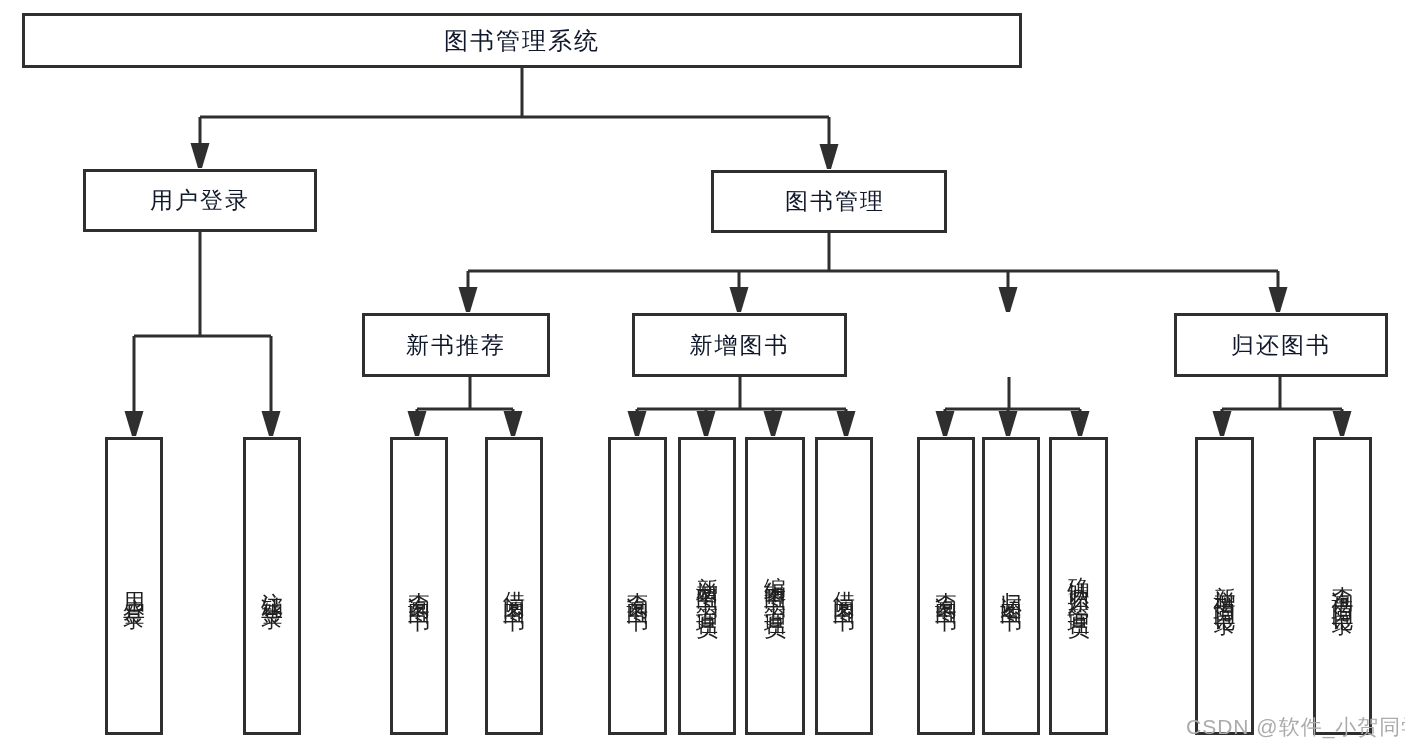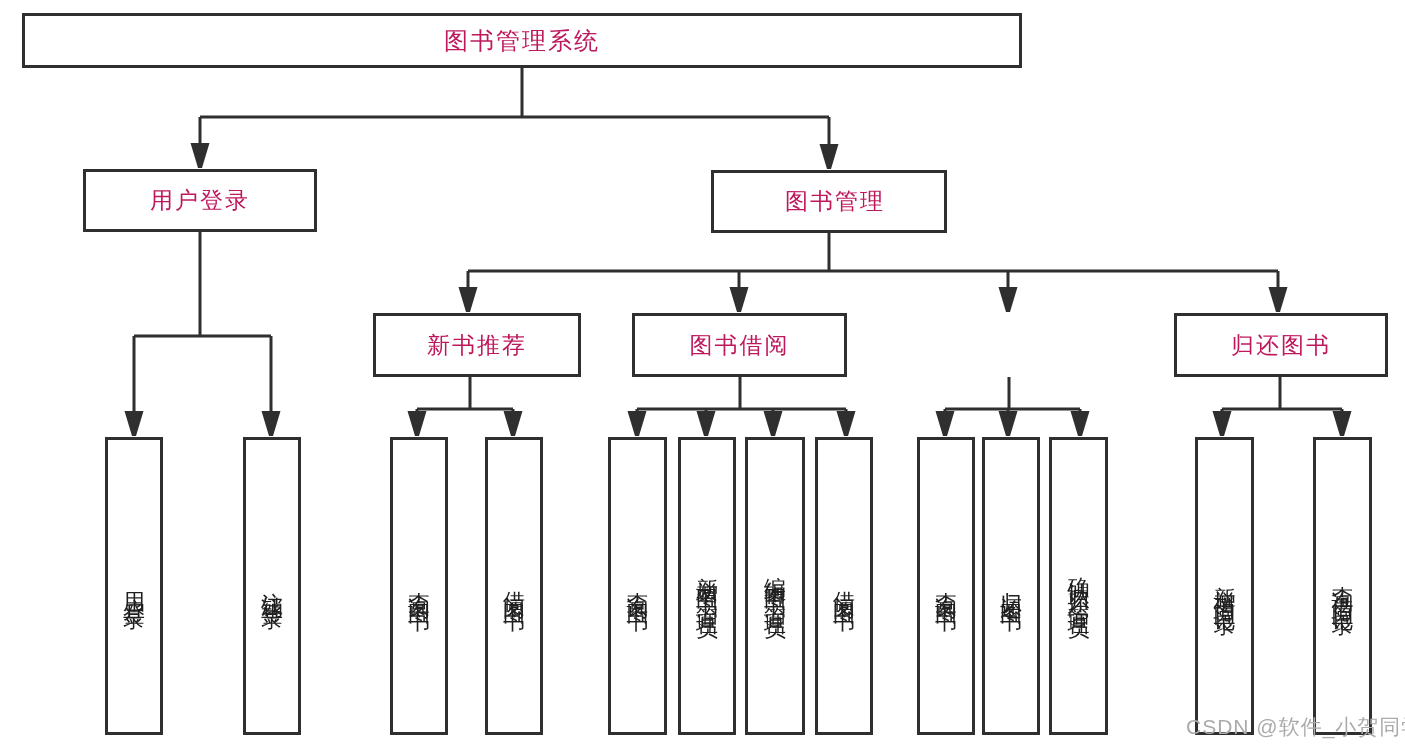--- a/index.html
+++ b/index.html
@@ -8,21 +8,21 @@
     width:1405px;height:747px;
     background:#ffffff;
     font-family:"Liberation Sans", sans-serif;
     overflow:hidden;
   }
   #edges{position:absolute;left:0;top:0;width:1405px;height:747px;}
   .hnode{
     position:absolute;box-sizing:border-box;
     border:3px solid #2f2f2f;background:#ffffff;
     display:flex;align-items:center;justify-content:center;
-    font-size:23px;color:#be185d;letter-spacing:2px;
+    font-size:23px;color:#0f172a;letter-spacing:2px;
     z-index:2;
   }
   .root{font-size:24px;}
   .vnode{
     position:absolute;box-sizing:border-box;
     border:3px solid #2f2f2f;background:#ffffff;
     display:flex;align-items:center;justify-content:center;
     z-index:2;
   }
   .vnode span{
@@ -82,22 +82,22 @@
       <use href="#ah" x="1222" y="436"></use>
         <use href="#ah" x="1342" y="436"></use>
     </g>
   </svg>
 
   <div class="hnode root" style="left:22px;top:13px;width:1000px;height:55px;">图书管理系统</div>
 
   <div class="hnode" style="left:83px;top:169px;width:234px;height:63px;">用户登录</div>
   <div class="hnode" style="left:711px;top:170px;width:236px;height:63px;padding-left:12px;">图书管理</div>
 
-  <div class="hnode" style="left:362px;top:313px;width:208px;height:64px;margin-left:11px;">新书推荐</div>
-  <div class="hnode" style="left:632px;top:313px;width:215px;height:64px;">图书借阅</div>
+  <div class="hnode" style="left:362px;top:313px;width:188px;height:64px;">新书推荐</div>
+  <div class="hnode" style="left:632px;top:313px;width:215px;height:64px;">新增图书</div>
   <div class="hnode" style="left:1174px;top:313px;width:214px;height:64px;">归还图书</div>
 
   <div class="vnode" style="left:105px;top:437px;width:58px;height:298px;">
     <span>用户登录</span>
   </div>
   <div class="vnode" style="left:243px;top:437px;width:58px;height:298px;">
     <span>注销登录</span>
   </div>
 
   <div class="vnode" style="left:390px;top:437px;width:58px;height:298px;">

